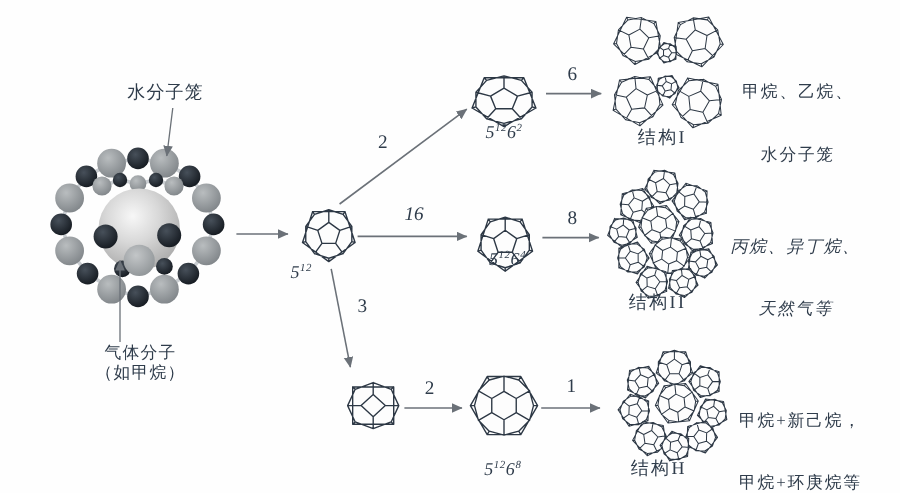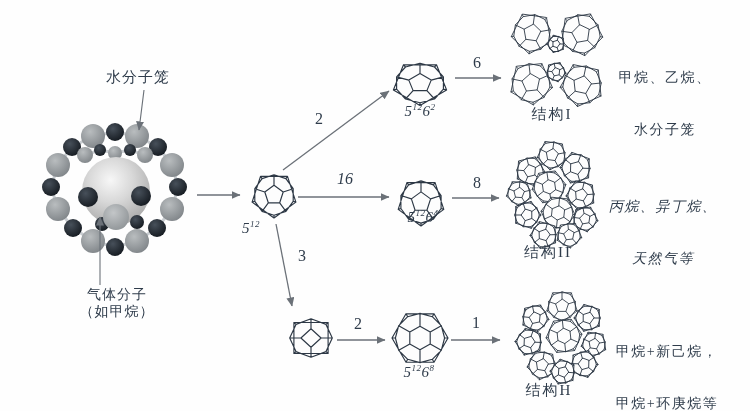--- a/index.html
+++ b/index.html
@@ -245,21 +245,21 @@
   <div class="txt cn" style="left:98px;top:68px;width:80px;">水分子笼</div>
 
   <div class="txt gas" style="left:65px;top:287px;width:104px;">
     <div>气体分子</div>
     <div>（如甲烷）</div>
   </div>
 
   <div class="txt formula" style="left:227px;top:220px;width:48px;">5<sup>12</sup></div>
   <div class="txt formula" style="left:383px;top:103px;width:74px;">5<sup>12</sup>6<sup>2</sup></div>
   <div class="txt formula" style="left:386px;top:209px;width:74px;">5<sup>12</sup>6<sup>4</sup></div>
-  <div class="txt formula" style="left:382px;top:364px;width:74px;">5<sup>12</sup>6<sup>8</sup></div>
+  <div class="txt formula" style="left:382px;top:384px;width:74px;">5<sup>12</sup>6<sup>8</sup></div>
 
   <div class="txt num" style="left:307px;top:110px;width:24px;">2</div>
   <div class="txt num" style="left:331px;top:170px;width:28px;font-style:italic;">16</div>
   <div class="txt num" style="left:290px;top:247px;width:24px;">3</div>
   <div class="txt num" style="left:465px;top:54px;width:24px;">6</div>
   <div class="txt num" style="left:465px;top:174px;width:24px;">8</div>
   <div class="txt num" style="left:346px;top:315px;width:24px;">2</div>
   <div class="txt num" style="left:464px;top:314px;width:24px;">1</div>
 
   <div class="txt cn slabel" style="left:516px;top:105px;width:72px;">结构I</div>

